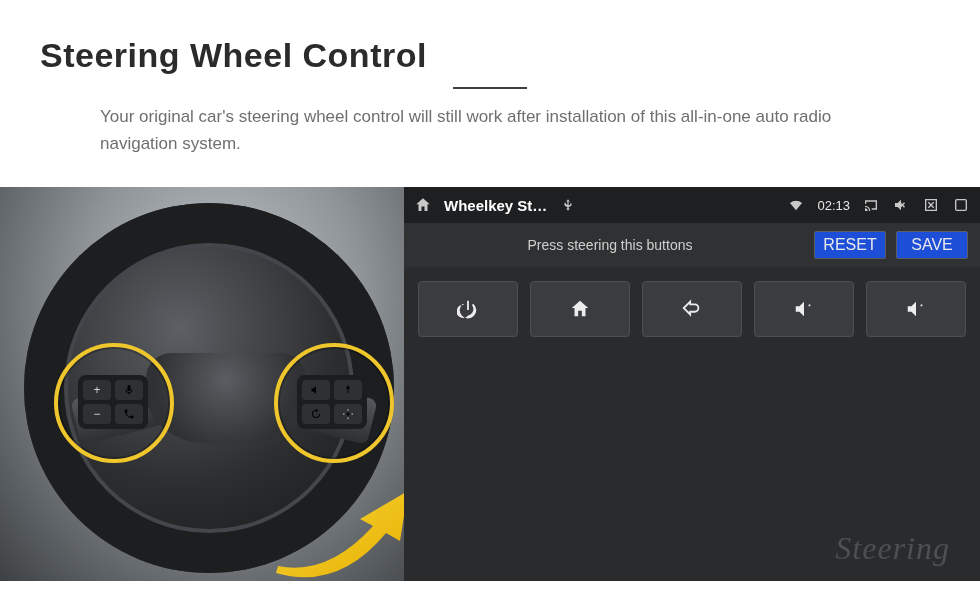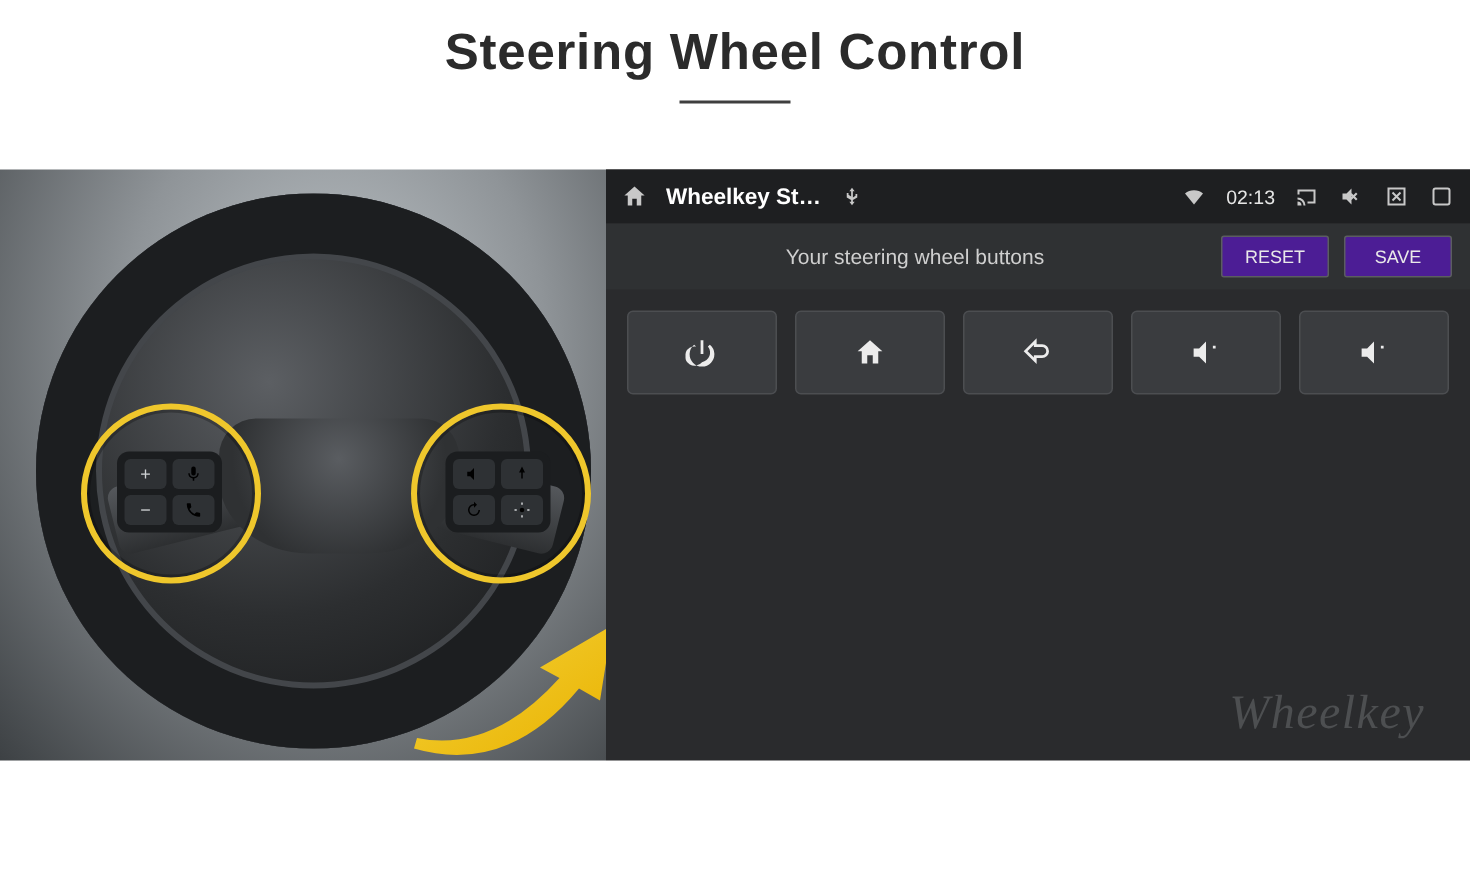--- a/index.html
+++ b/index.html
@@ -5,22 +5,22 @@
   * { margin: 0; padding: 0; box-sizing: border-box; }
   body {
     width: 980px;
     height: 591px;
     font-family: Arial, Helvetica, sans-serif;
     background: #ffffff;
     overflow: hidden;
     position: relative;
   }
   .hero {
-    text-align: center;
-    padding: 16px 40px 16px 40px;
+    text-align: left;
+    padding: 36px 40px 16px 40px;
   }
   .hero h1 {
     font-size: 34px;
     font-weight: 700;
     color: #2b2b2b;
     letter-spacing: .5px;
   }
   .hero .rule {
     width: 74px;
     height: 0;
@@ -147,24 +147,24 @@
   }
   .toolbar .prompt {
     flex: 1;
     text-align: center;
     color: #cfcfcf;
     font-size: 14px;
   }
   .btn {
     min-width: 72px;
     height: 28px;
-    background: #4c1d95;
+    background: #1d4ed8;
     border: 1px solid #5b5d60;
     color: #e9e9e9;
-    font-size: 12px;
+    font-size: 16px;
     display:flex; align-items:center; justify-content:center;
     border-radius: 2px;
     cursor: pointer;
   }
 
   .tiles {
     display: flex;
     gap: 12px;
     padding: 14px 14px 0 14px;
   }
@@ -188,20 +188,21 @@
     color: #4d4f51;
     letter-spacing: 1px;
   }
 </style>
 </head>
 <body>
 
 <div class="hero">
   <h1>Steering Wheel Control</h1>
   <div class="rule"></div>
+  <p>Your original car's steering wheel control will still work after installation of this all-in-one auto radio navigation system.</p>
 </div>
 
 <div class="stage">
 
   <div class="photo">
     <div class="wheel">
       <div class="spoke-l"></div>
       <div class="spoke-r"></div>
       <div class="hub"></div>
 
@@ -297,21 +298,21 @@
           </svg>
       </span>
       <span class="ic">
         <svg width="16" height="16" viewBox="0 0 24 24">
             <rect x="4" y="4" width="16" height="16" rx="2" fill="none" stroke="#e6e6e6" stroke-width="2"></rect>
           </svg>
       </span>
     </div>
 
     <div class="toolbar">
-      <div class="prompt">Your steering wheel buttons</div>
+      <div class="prompt">Press steering this buttons</div>
       <div class="btn">RESET</div>
       <div class="btn">SAVE</div>
     </div>
 
     <div class="tiles">
       <div class="tile">
         <svg width="22" height="22" viewBox="0 0 24 24">
             <path d="M11 3h2v10h-2zM6.3 6.3l1.4 1.4A7 7 0 1012 19a7 7 0 004.3-11.3l1.4-1.4A9 9 0 116.3 6.3z"></path>
           </svg>
       </div>
@@ -332,15 +333,15 @@
           </svg>
       </div>
       <div class="tile">
         <svg width="24" height="22" viewBox="0 0 24 24">
             <path d="M3 9v6h4l5 5V4L7 9H3z"></path>
             <path d="M17 8h2M18 7v2" stroke="#ececec" stroke-width="2"></path>
           </svg>
       </div>
     </div>
 
-    <div class="watermark">Wheelkey</div>
+    <div class="watermark">Steering</div>
   </div>
 </div>
 
 </body></html>

